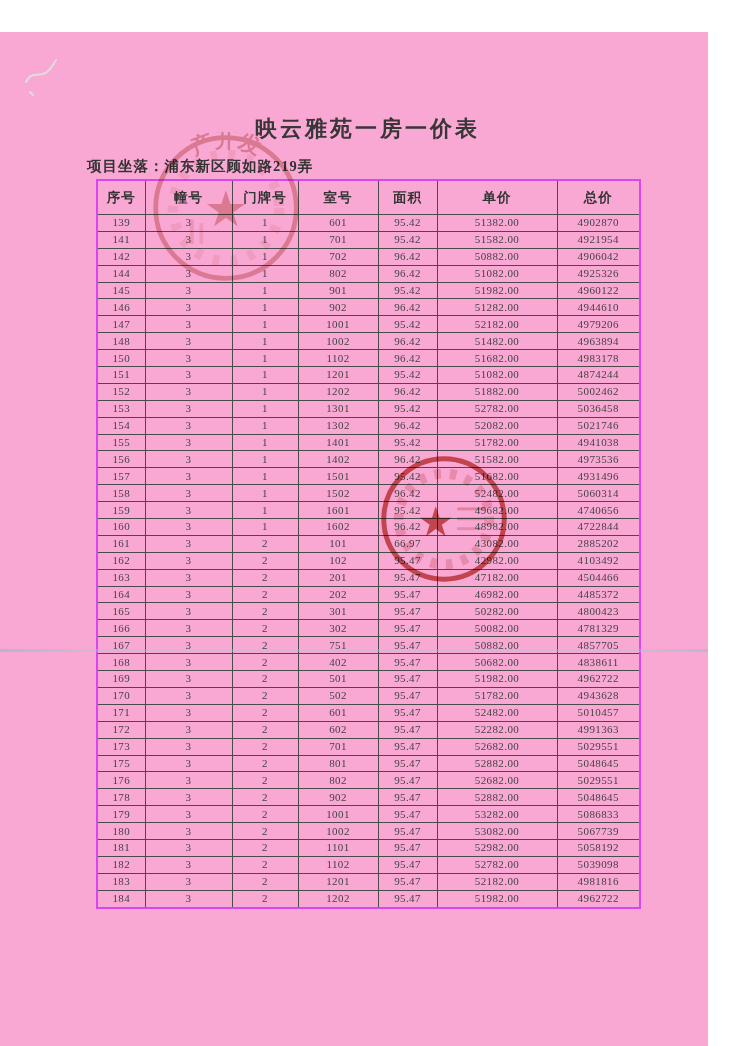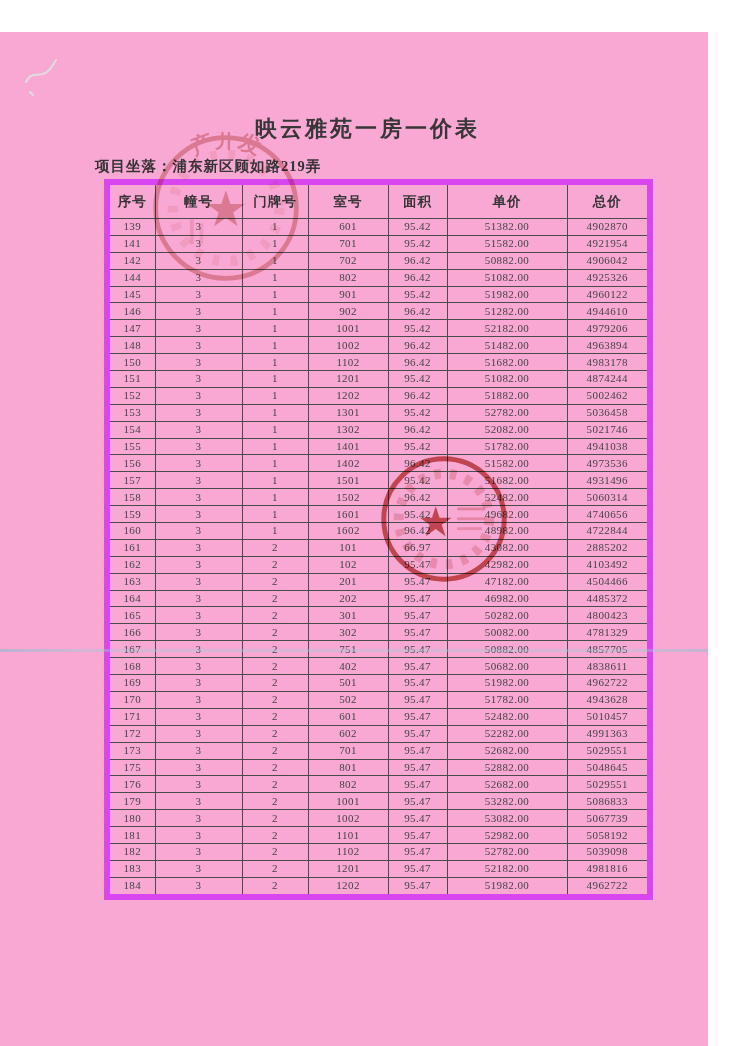--- a/index.html
+++ b/index.html
@@ -12,27 +12,27 @@
     overflow:hidden;
     margin-top:32px;
   }
   .corner-mark{position:absolute;left:16px;top:12px;z-index:1;}
   .doc-title{
     position:absolute;left:96px;top:82px;width:543px;
     text-align:center;font-size:22px;font-weight:bold;letter-spacing:3px;
     color:#373737;z-index:2;
   }
   .location-line{
-    position:absolute;left:95px;top:125px;
+    position:absolute;left:87px;top:125px;
     font-size:14.5px;font-weight:bold;letter-spacing:1px;color:#333;z-index:2;
   }
   .price-table{
-    position:absolute;left:104px;top:147px;width:543px;
+    position:absolute;left:96px;top:147px;width:543px;
     border-collapse:collapse;table-layout:fixed;
-    border:6px solid #d946ef;
+    border:2px solid #d946ef;
     z-index:2;background:transparent;padding-left:40px;
   }
   .price-table th,.price-table td{
     border:1px solid #4a4a4a;
     text-align:center;vertical-align:middle;
     padding:0;overflow:hidden;white-space:nowrap;
   }
   .price-table th{height:33px;font-size:13.5px;font-weight:bold;color:#353535;letter-spacing:1px;}
   .price-table td{height:15.9px;font-size:11px;letter-spacing:.4px;color:#434343;line-height:1;}
   .scan-line{
@@ -385,20 +385,29 @@
         <tr>
           <td>176</td>
           <td>3</td>
           <td>2</td>
           <td>802</td>
           <td>95.47</td>
           <td>52682.00</td>
           <td>5029551</td>
         </tr>
         <tr>
+          <td>178</td>
+          <td>3</td>
+          <td>2</td>
+          <td>902</td>
+          <td>95.47</td>
+          <td>52882.00</td>
+          <td>5048645</td>
+        </tr>
+        <tr>
           <td>179</td>
           <td>3</td>
           <td>2</td>
           <td>1001</td>
           <td>95.47</td>
           <td>53282.00</td>
           <td>5086833</td>
         </tr>
         <tr>
           <td>180</td>

